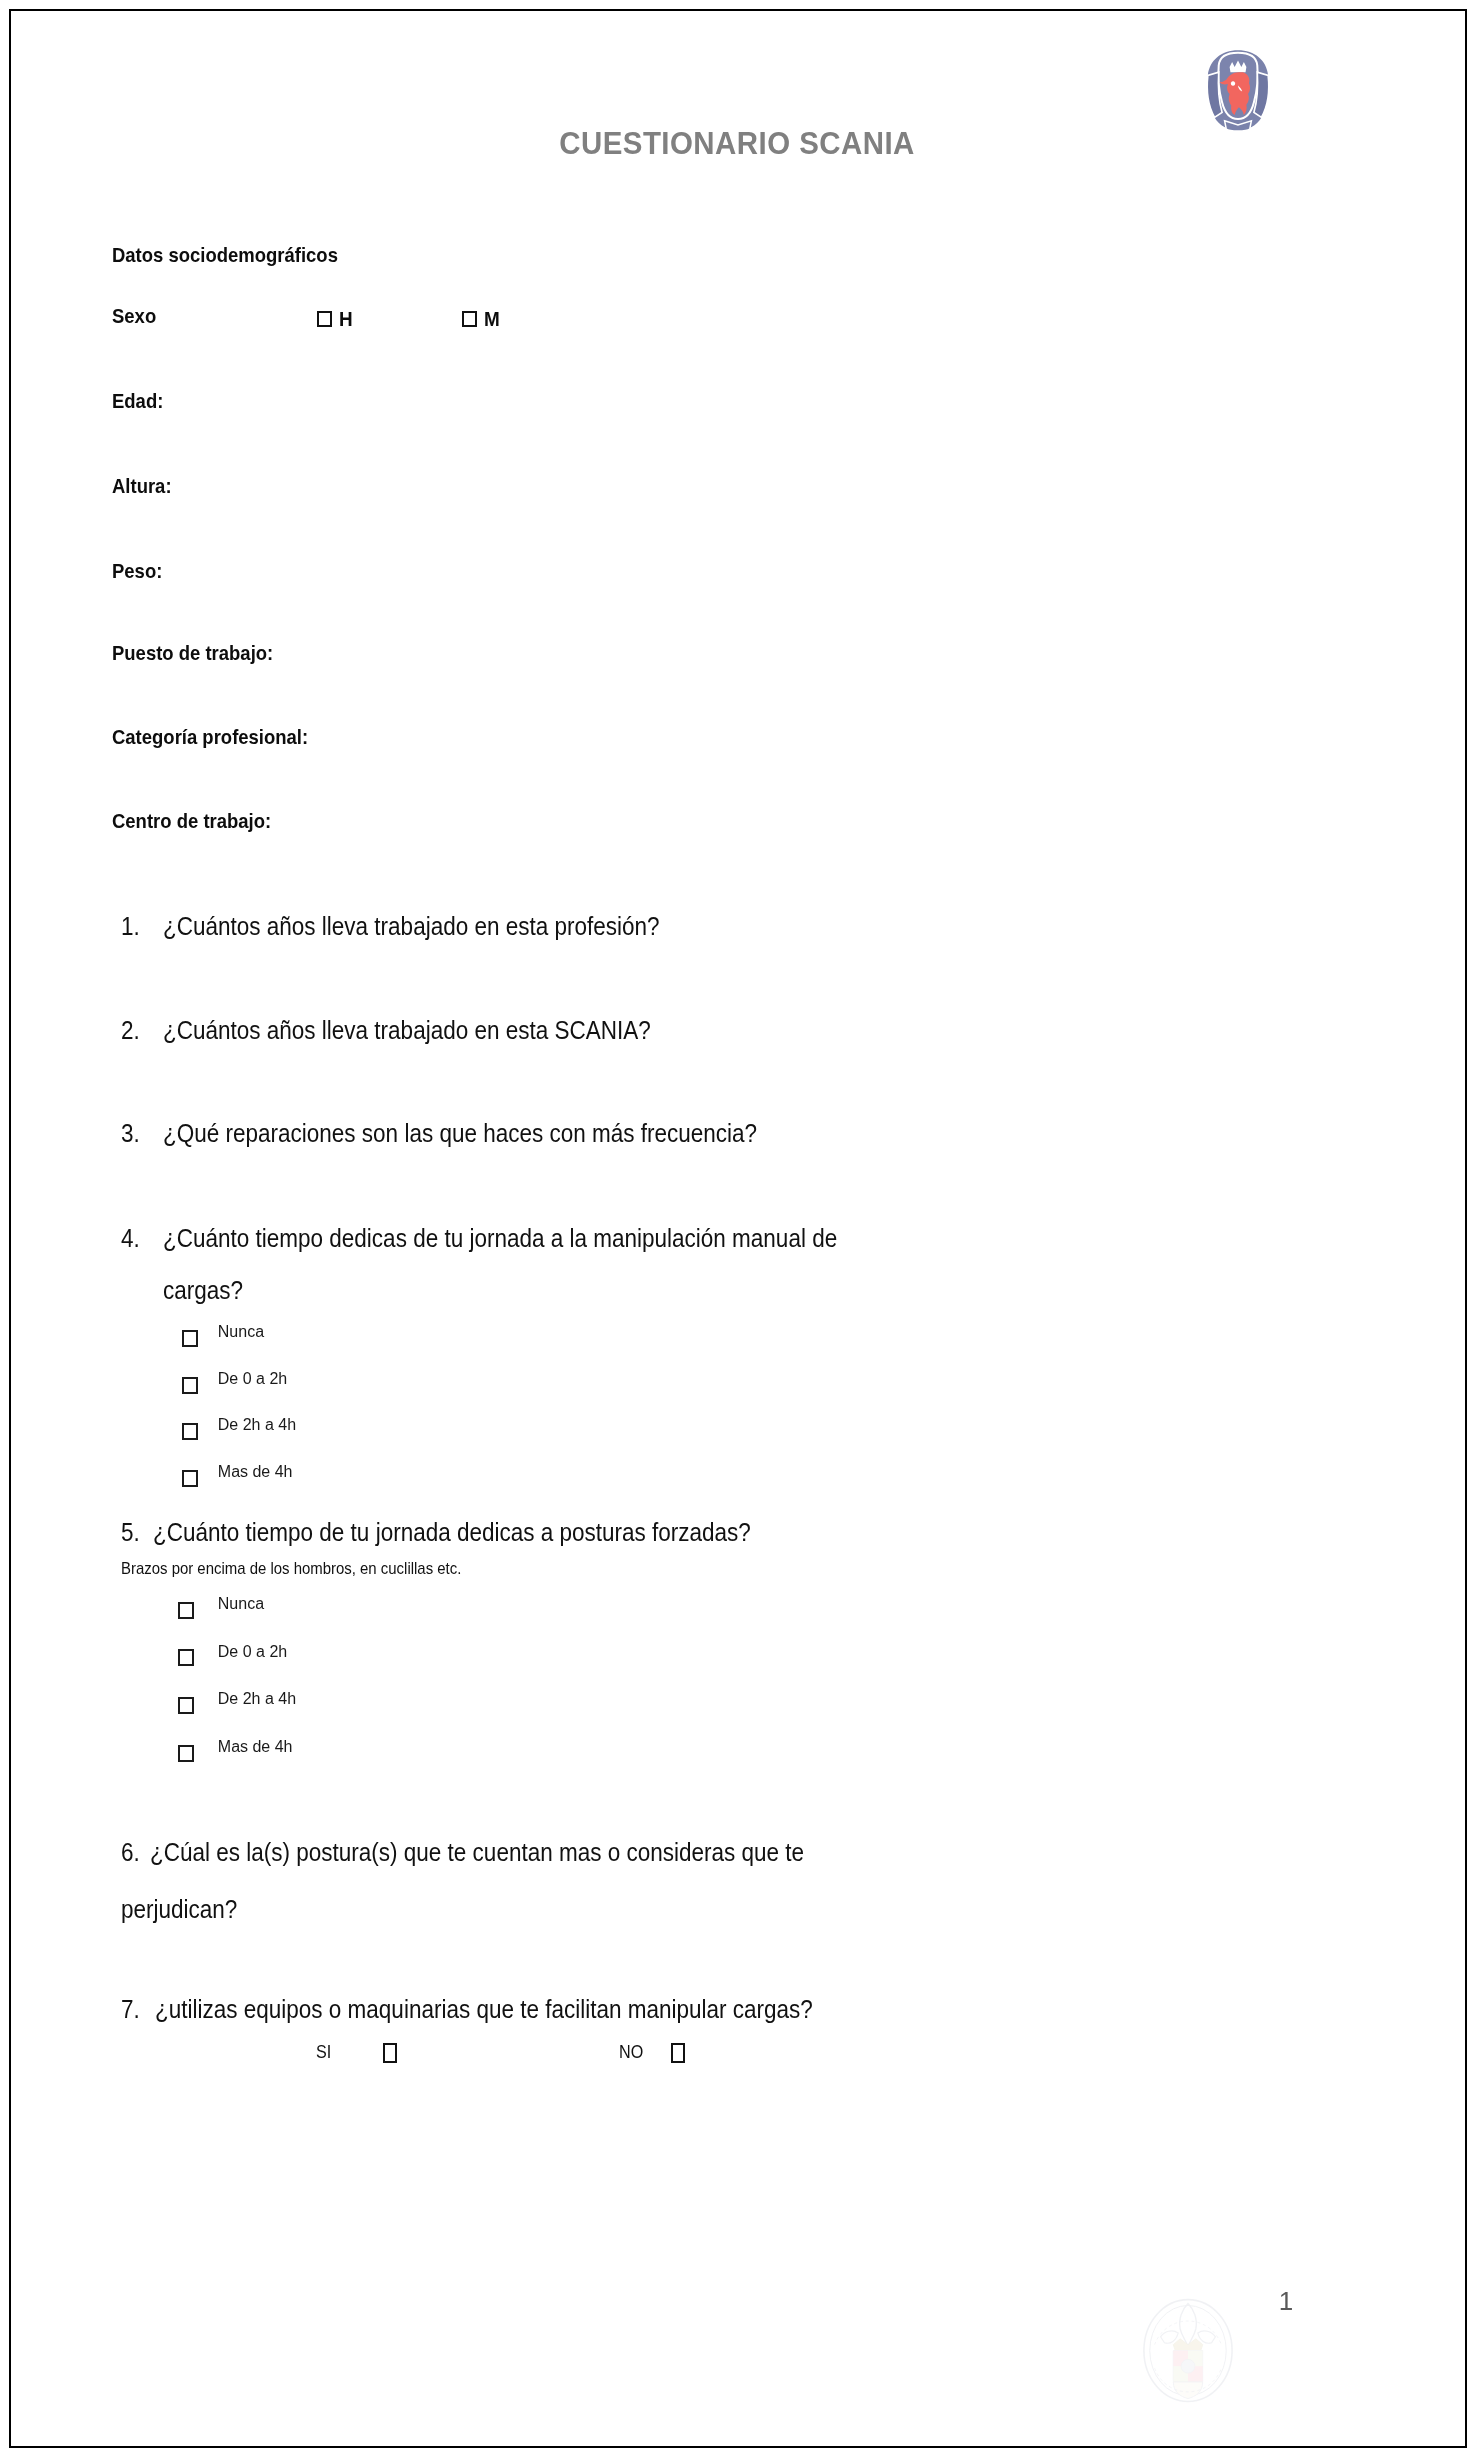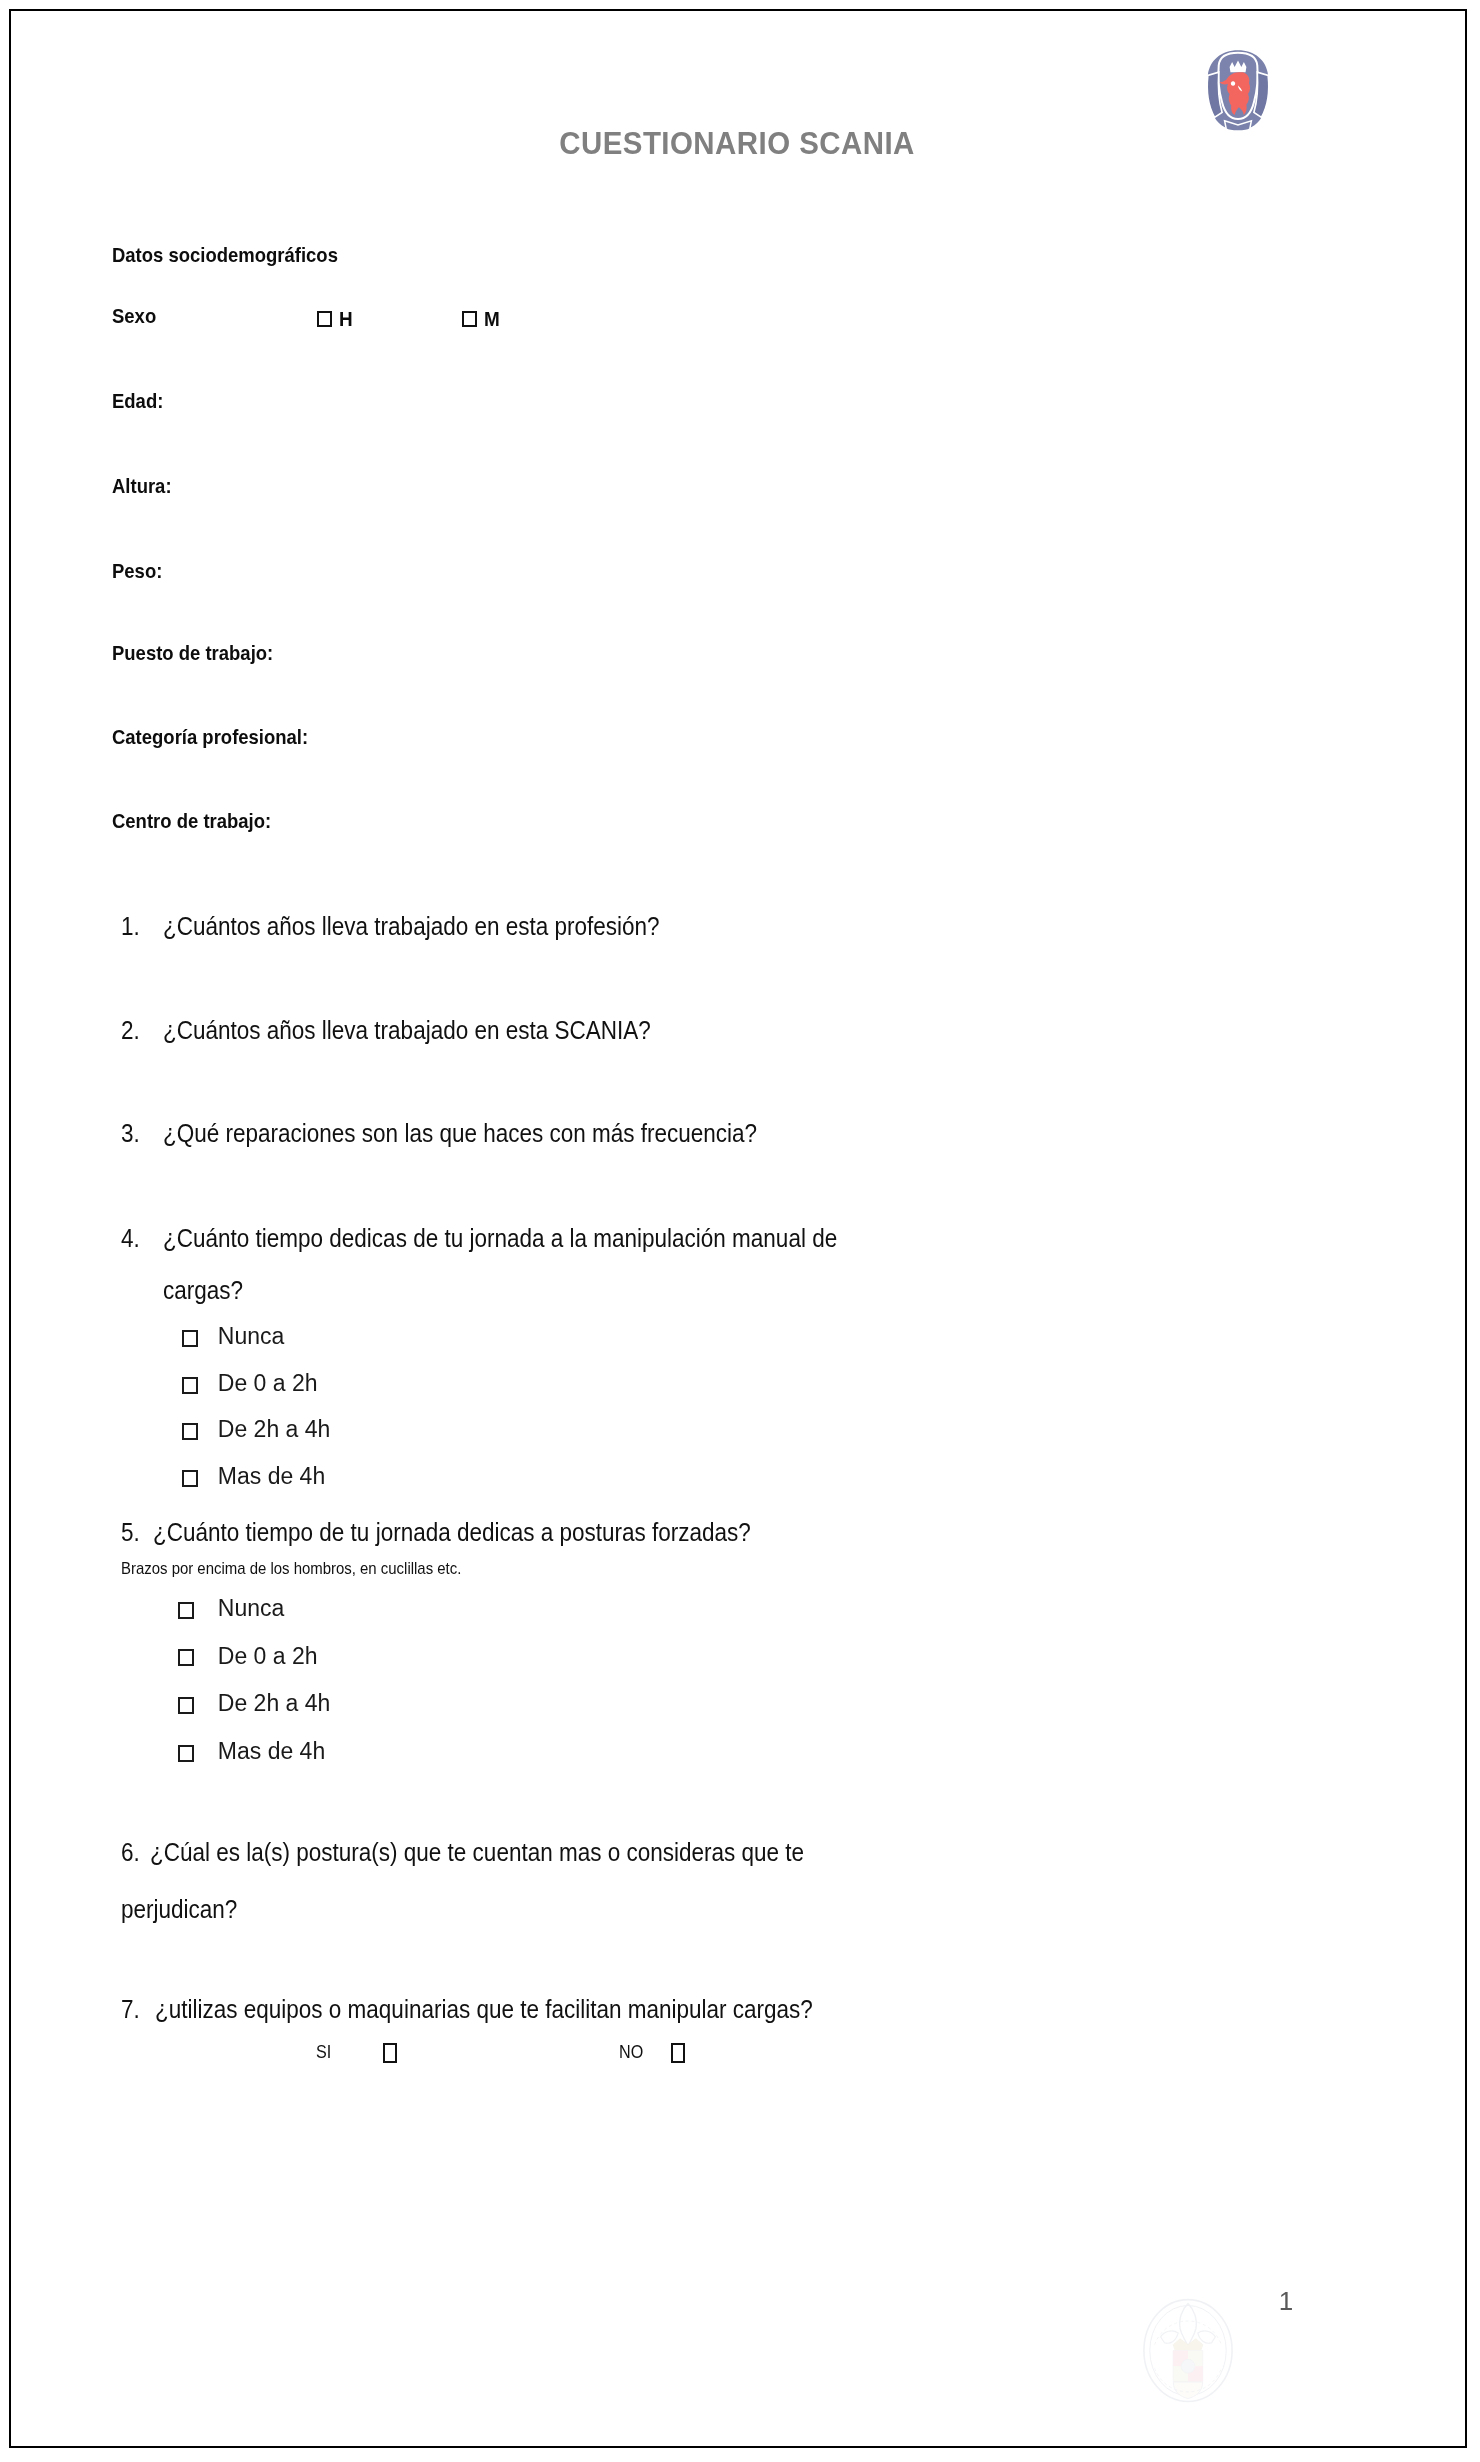--- a/index.html
+++ b/index.html
@@ -118,21 +118,21 @@
     position: absolute;
     width: 16.6px;
     height: 16.6px;
     border: 2.1px solid #1a1a1a;
     box-sizing: border-box;
     background: #ffffff;
   }
   .opt-label {
     position: absolute;
     font-family: "Liberation Sans", sans-serif;
-    font-size: 23px;
+    font-size: 16px;
     color: #1a1a1a;
     white-space: nowrap;
   }
 
   
   .sn-label {
     position: absolute;
     font-family: "Liberation Sans", sans-serif;
     font-size: 19px;
     color: #111111;

